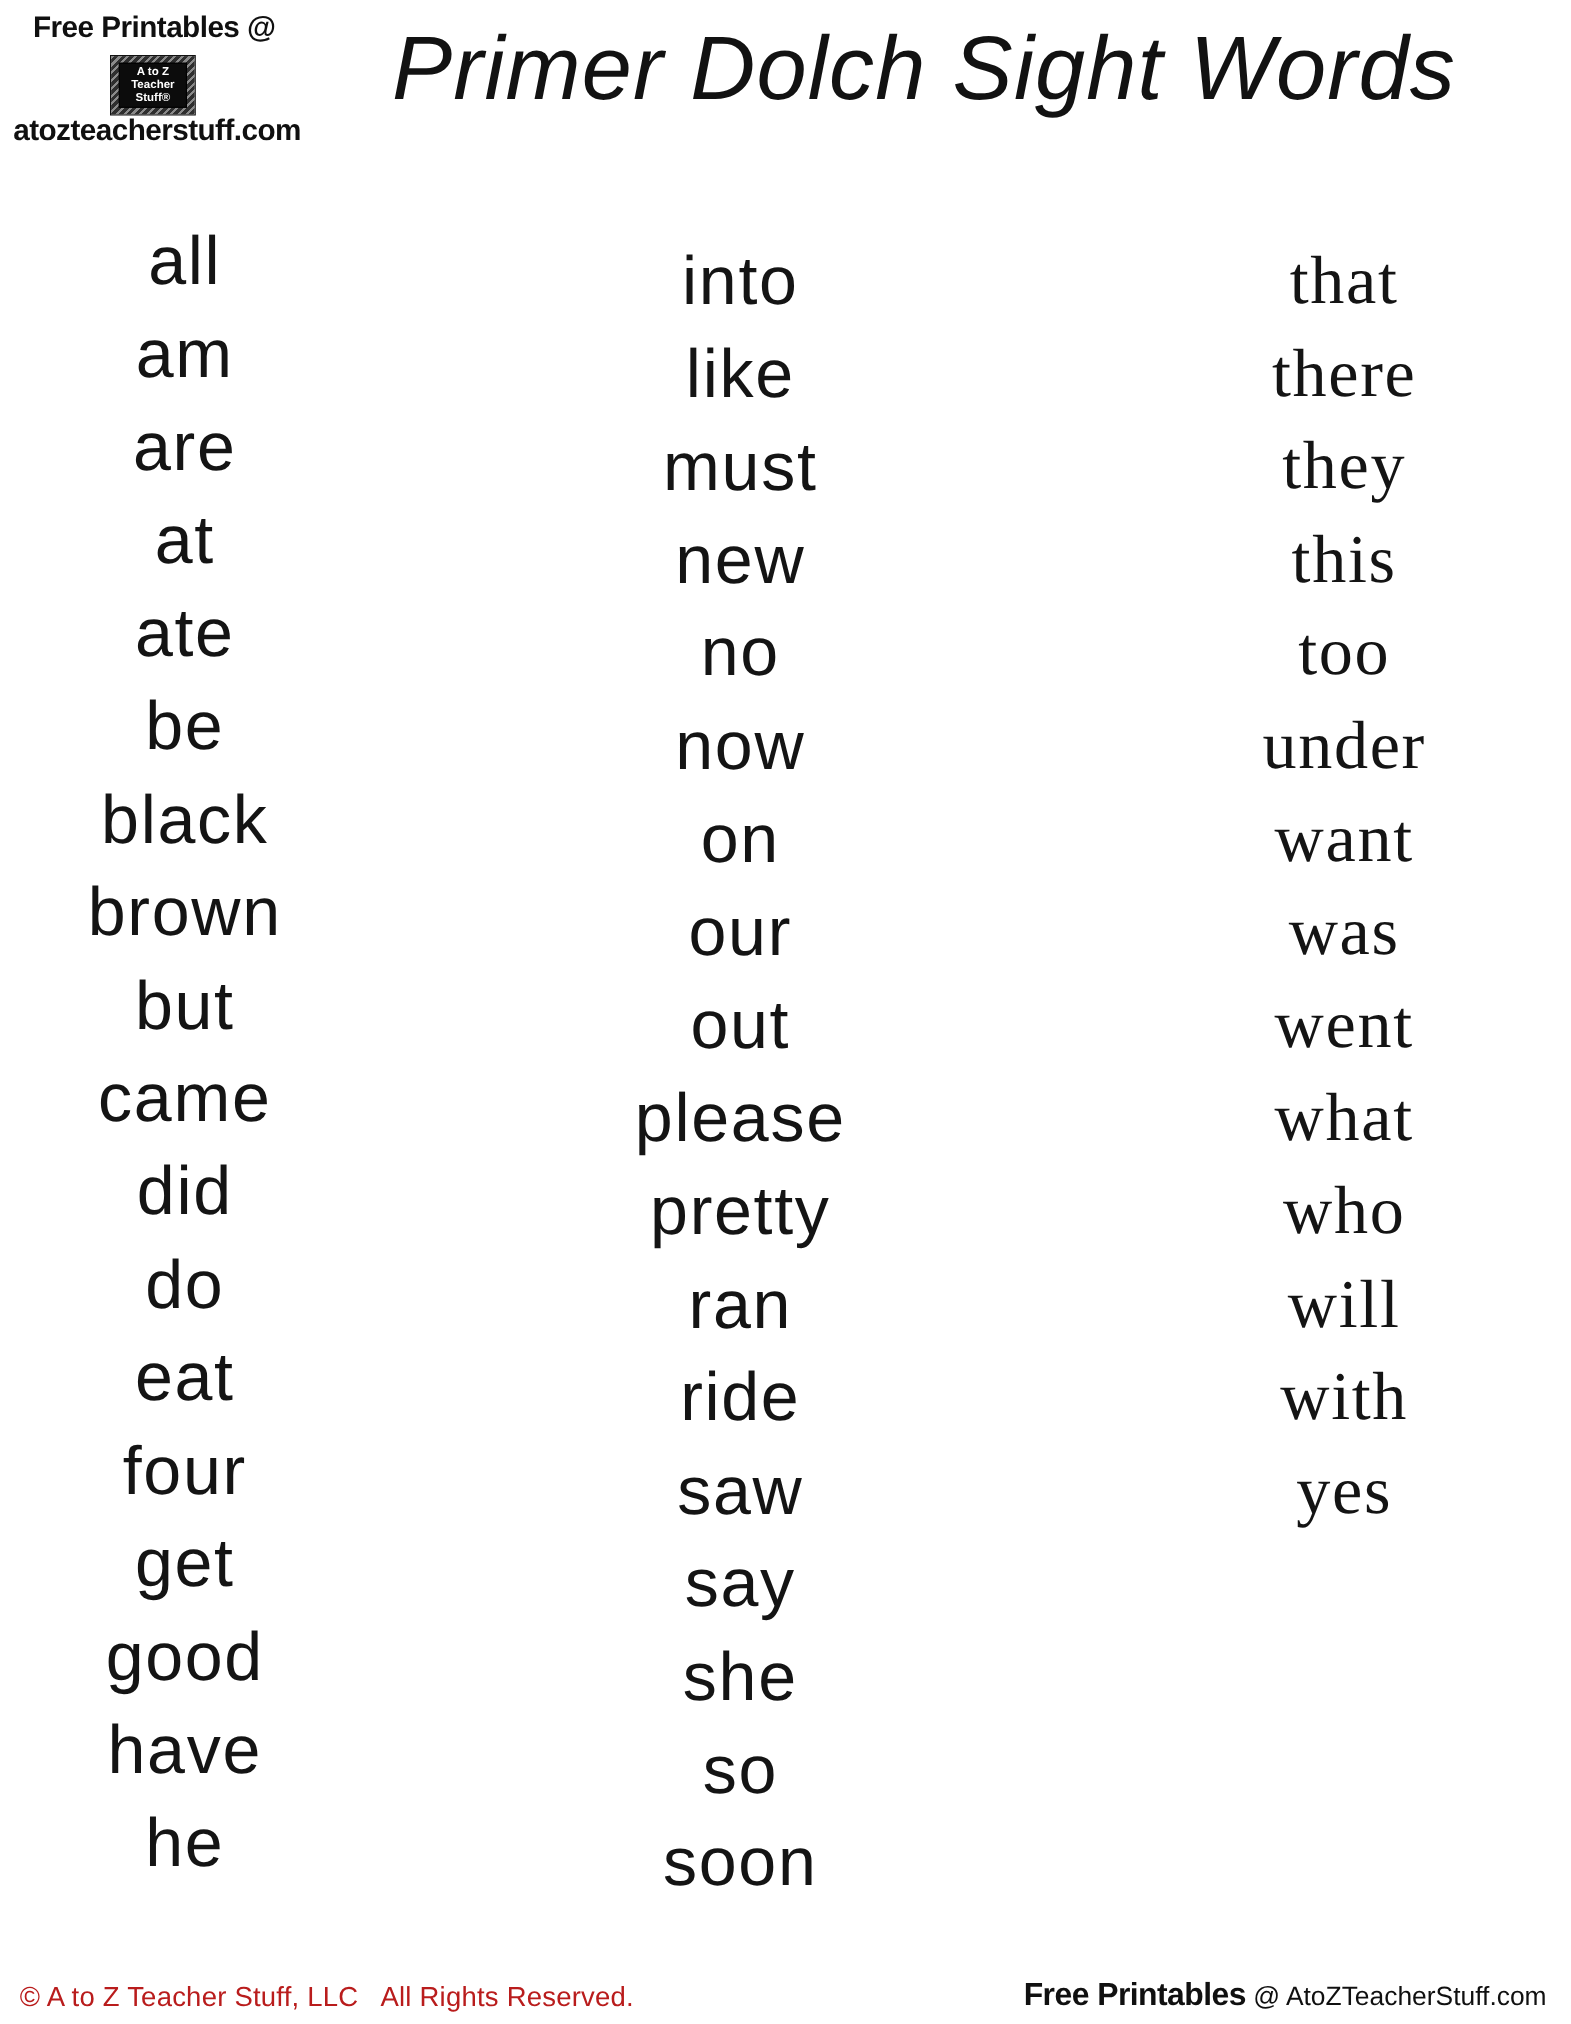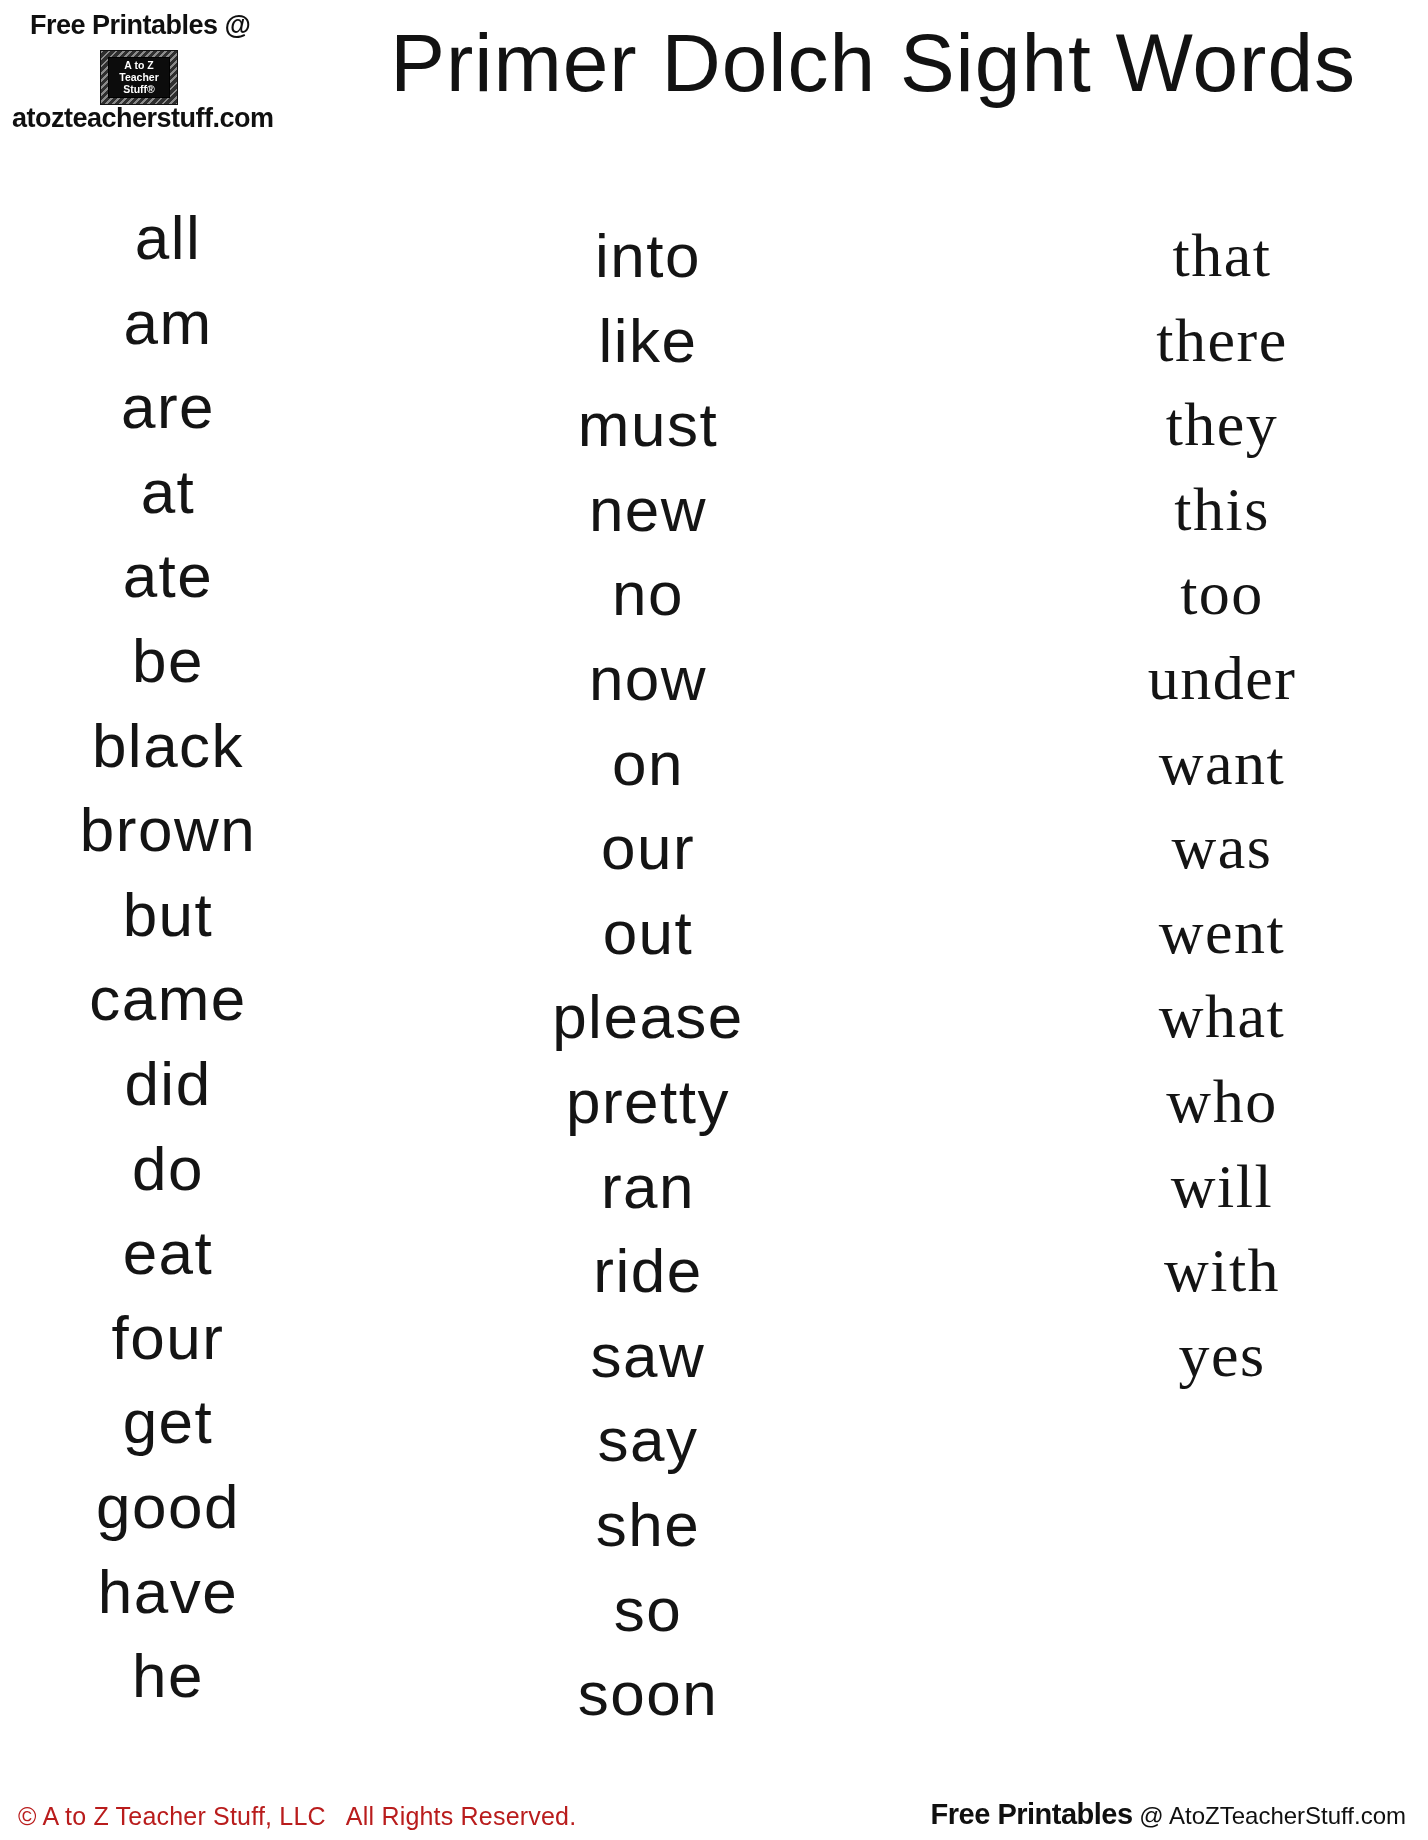--- a/index.html
+++ b/index.html
@@ -32,33 +32,33 @@
   }
   .logo-line { white-space:nowrap; }
   .branding-line2 {
     position:absolute; left:12px; top:103px;
     font-size:27px; font-weight:bold; letter-spacing:-0.5px; color:#101010;
     white-space:nowrap;
   }
 
   
   .page-title {
-    position:absolute; left:356px; top:16px; width:1000px;
-    text-align:right; white-space:nowrap;
-    font-size:82px; font-weight:300; letter-spacing:1px; color:#121212;
+    position:absolute; left:340px; top:16px; width:1000px;
+    text-align:center; white-space:nowrap;
+    font-size:82px; font-weight:300; letter-spacing:1px; color:#121212;font-style:italic;
   }
 
   
   .word-col {
     position:absolute; width:360px; text-align:center;
     font-size:62px; line-height:84.6px; letter-spacing:1.5px;
     font-weight:300; color:#141414;
   }
   #col1 { left:-12px;  top:196px; }
-  #col2 { left:468px;  top:214px; }
+  #col2 { left:493px;  top:214px; }
   #col3 { left:1042px; top:213px;font-family:Liberation Serif, serif; }
   .word { white-space:nowrap; }
 
   
   .footer-left {
     position:absolute; left:18px; top:1802px;
     font-size:25px; letter-spacing:0.2px; color:#b91c1c; white-space:pre;
   }
   .footer-right {
     position:absolute; right:22px; top:1798px;

